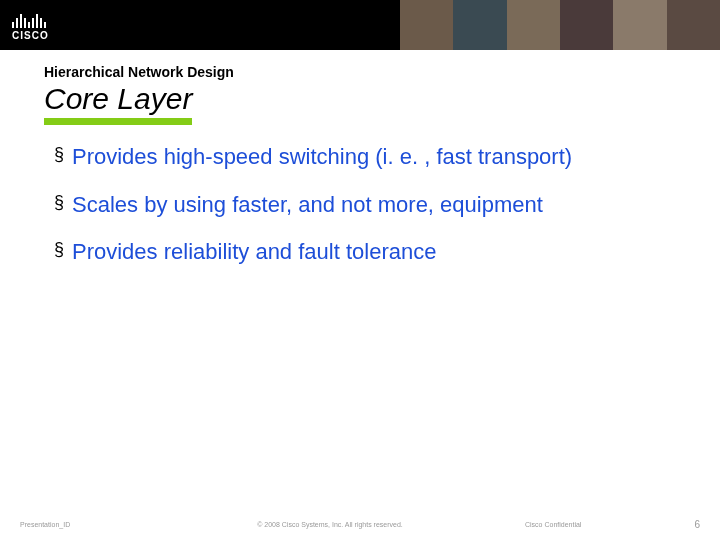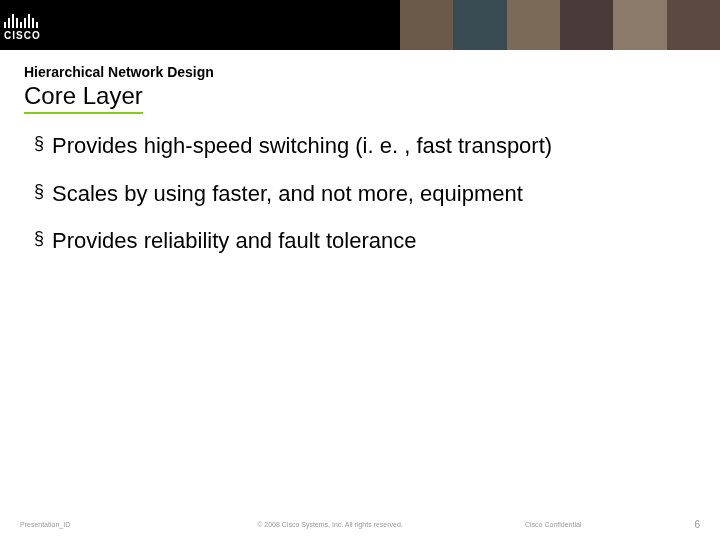--- a/index.html
+++ b/index.html
@@ -13,21 +13,21 @@
   }
   .header-bar {
     width: 100%;
     height: 50px;
     background: #000000;
     position: relative;
     display: flex;
     align-items: center;
   }
   .logo-area {
-    padding-left: 4px;
+    padding-left: 12px;
     color: #fff;
     display: flex;
     flex-direction: column;
     justify-content: center;
   }
   .logo-bars {
     display: flex;
     align-items: flex-end;
     gap: 2px;
     height: 18px;
@@ -50,44 +50,45 @@
     top: 0;
     height: 50px;
     width: 320px;
     display: flex;
   }
   .header-photos div {
     flex: 1;
     height: 100%;
   }
   .content {
-    padding: 14px 28px 0 24px;
+    padding: 14px 28px 0 44px;
   }
   .subtitle {
     font-size: 14px;
     font-weight: bold;
     color: #000;
     margin-bottom: 2px;
   }
   .title {
-    font-size: 24px;
+    font-size: 30px;
     color: #000;
     font-weight: normal;
-    border-bottom: 2px solid #84cc16;
+    border-bottom: 7px solid #84cc16;
     display: inline-block;
     padding-bottom: 2px;
     margin-bottom: 18px;
+    font-style: italic;
   }
   .bullets {
     list-style: none;
     padding-left: 10px;
   }
   .bullets li {
     font-size: 22px;
-    color: #000000;
+    color: #1d4ed8;
     line-height: 1.25;
     margin-bottom: 20px;
     padding-left: 18px;
     position: relative;
   }
   .bullets li::before {
     content: "§";
     position: absolute;
     left: 0;
     top: 0;

